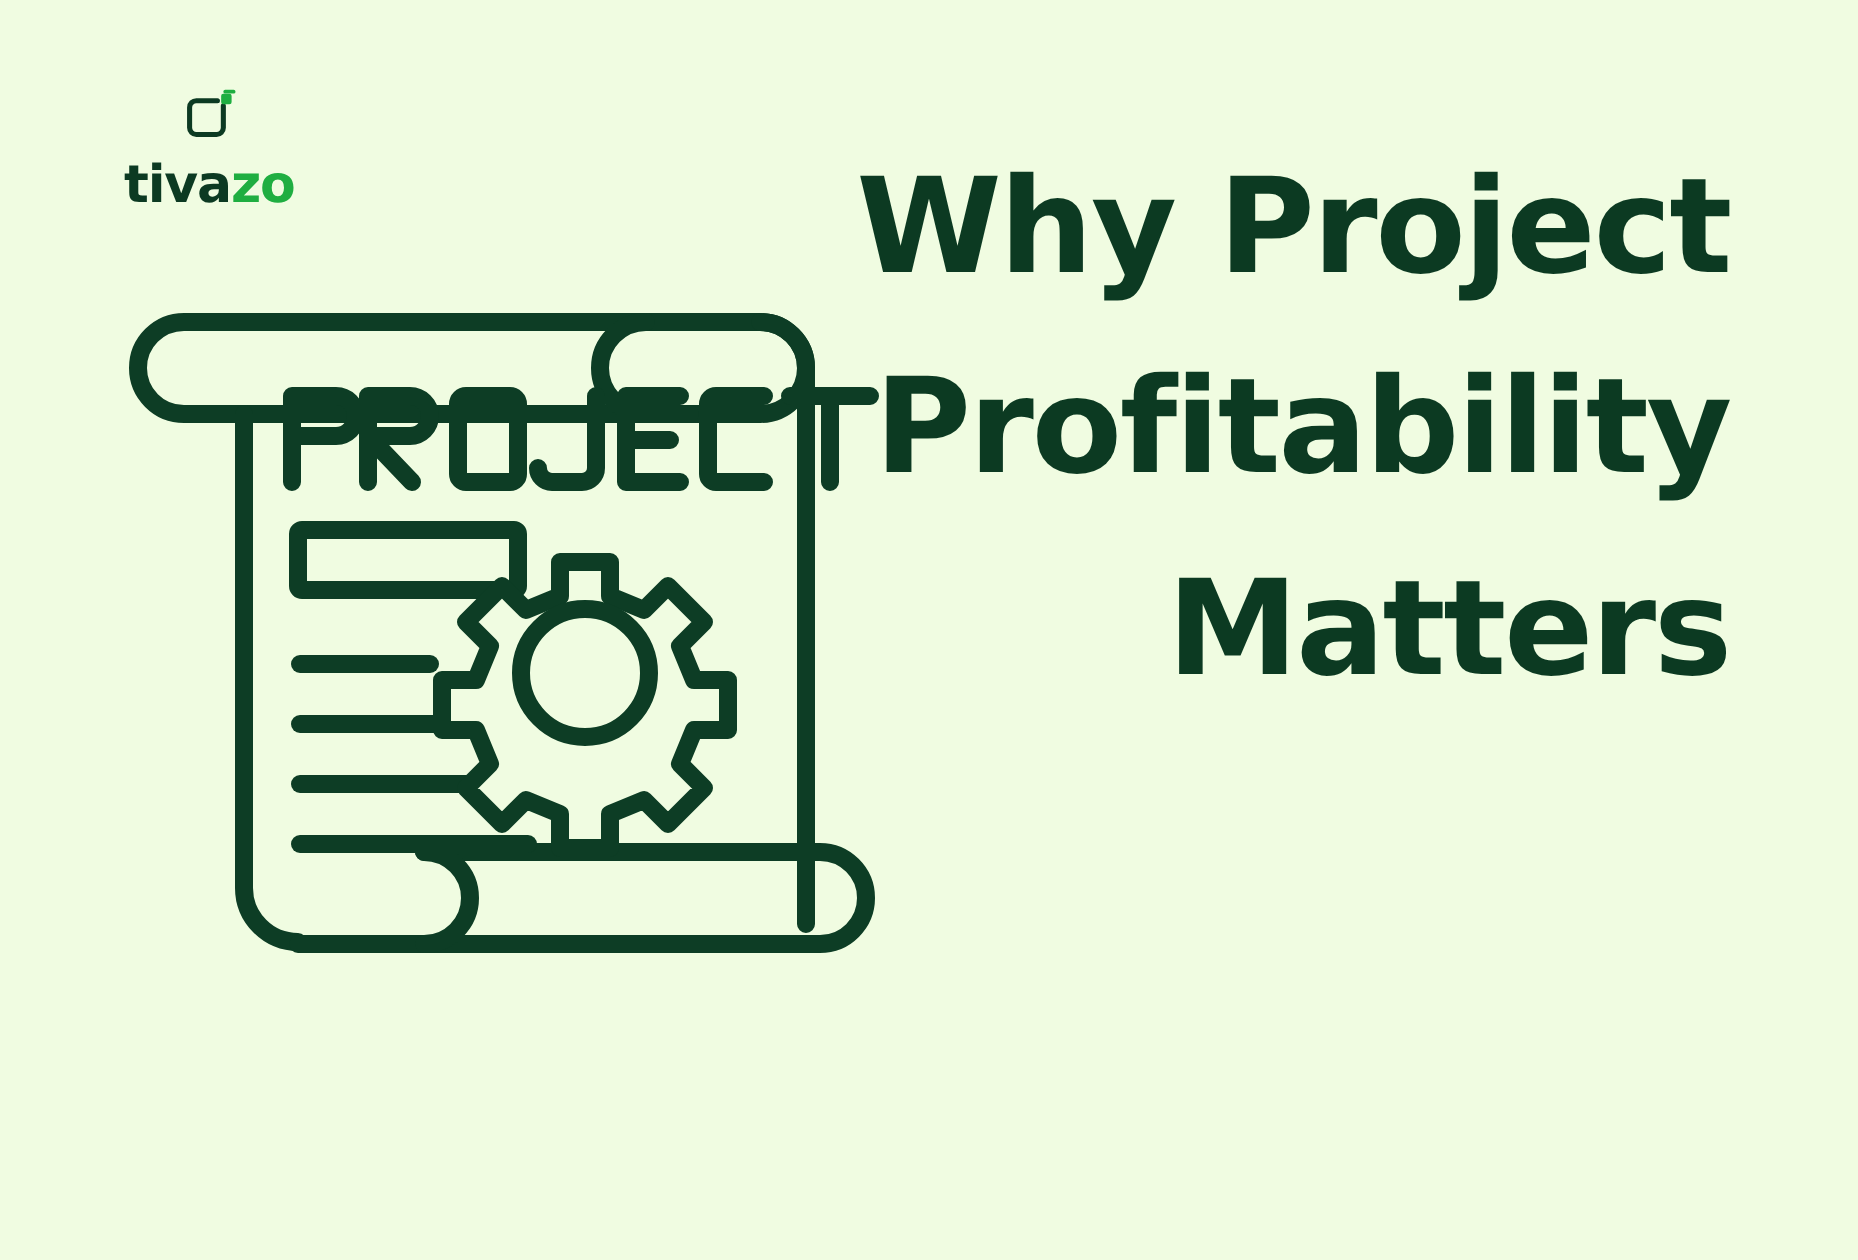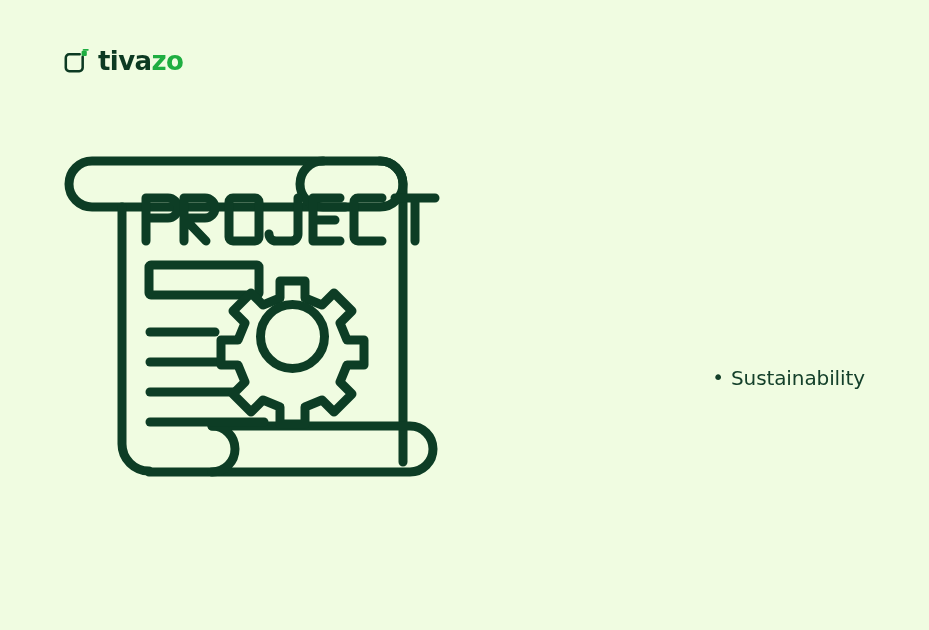--- a/index.html
+++ b/index.html
@@ -25,20 +25,21 @@
 
   
   .brand {
     position: absolute;
     left: 62px;
     top: 44px;
     display: flex;
     align-items: center;
     gap: 9px;
     height: 34px;
+    flex-direction: column;
   }
   .brand-mark {
     width: 27px;
     height: 27px;
     display: block;
     flex: 0 0 auto;
   }
   .brand-text {
     font-family: "DejaVu Sans", "Liberation Sans", sans-serif;
     font-size: 26px;
@@ -163,20 +164,22 @@
         <path d="M333 76 h40 M353 76 V119"></path>
       </g>
 
       <g stroke="#0d3d25" stroke-width="9" stroke-linecap="round" stroke-linejoin="round" fill="#f0fce1">
         <path d="M218 159 h25 v17 l17 7 12 -12 18 18 -12 12 7 17 h17 v25 h-17 l-7 17 12 12 -18 18 -12 -12 -17 7 v17 h-25 v-17 l-17 -7 -12 12 -18 -18 12 -12 -7 -17 h-17 v-25 h17 l7 -17 -12 -12 18 -18 12 12 17 -7 Z"></path>
         <circle cx="230.5" cy="214.5" r="32" fill="#f0fce1"></circle>
       </g>
     </svg>
   </div>
 
+  <div class="headline">
+    <div class="line">Why Project</div>
+    <div class="line">Profitability</div>
+    <div class="line">Matters</div>
+  </div>
 
   <ul class="benefits">
-    <li>
-      <span class="dot">•</span><span>Sustainability</span>
-    </li>
   </ul>
 
 </div>
 
 </body></html>

